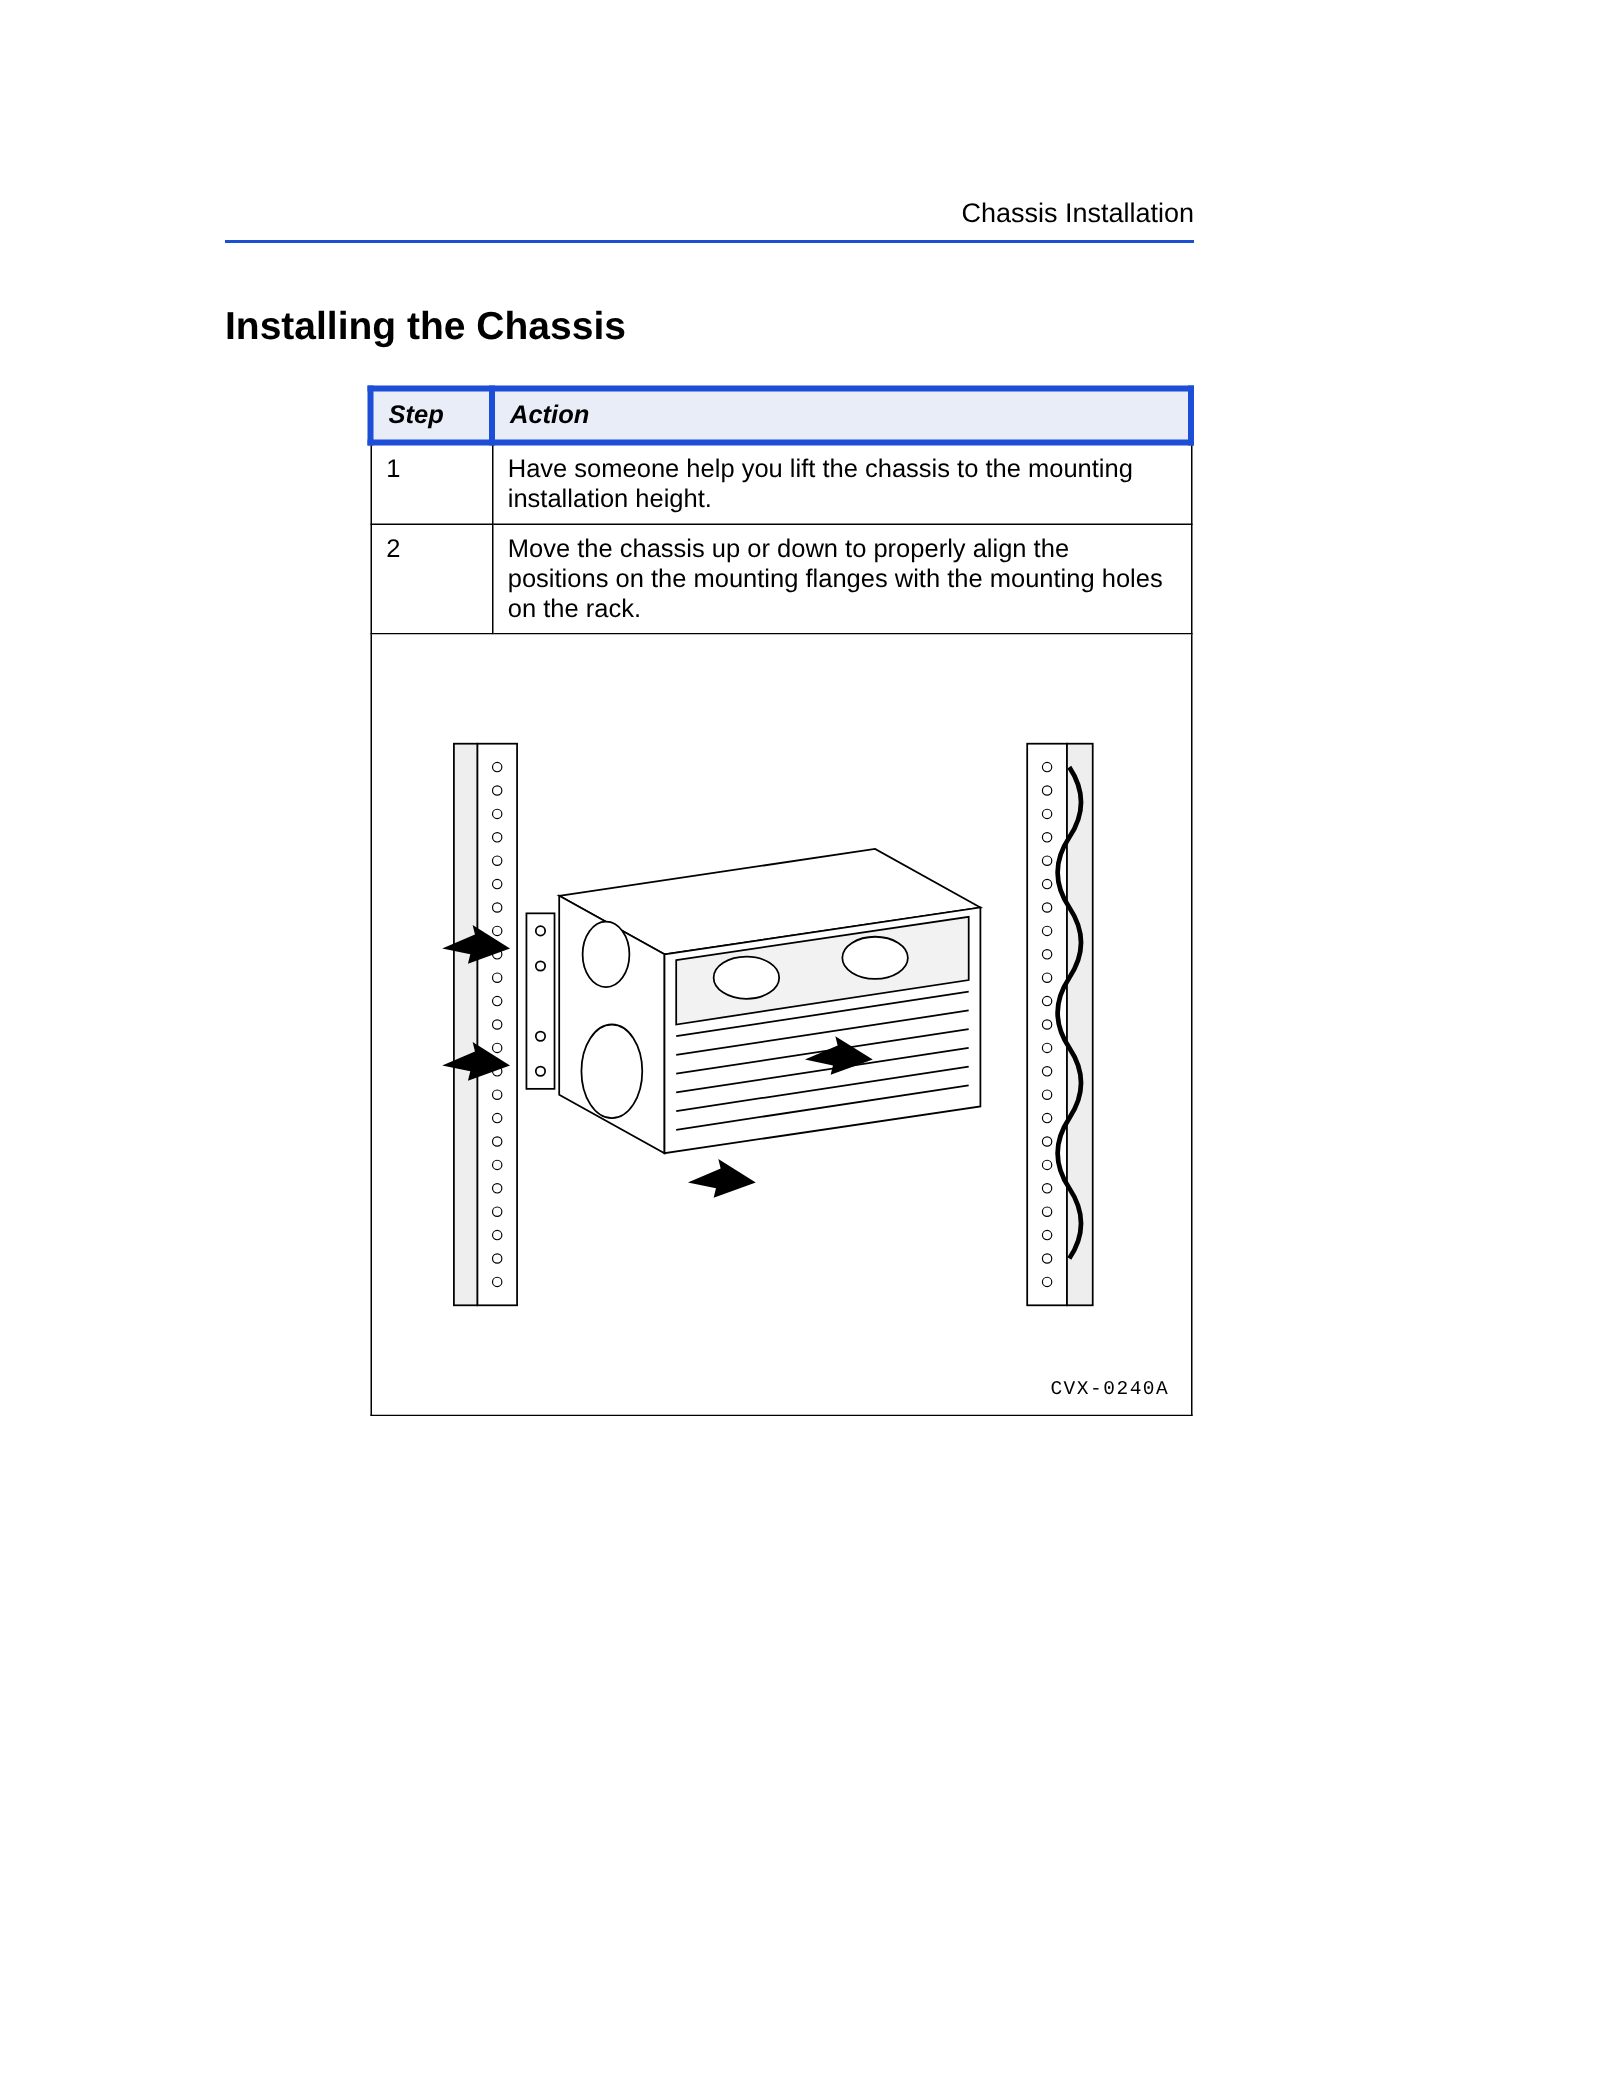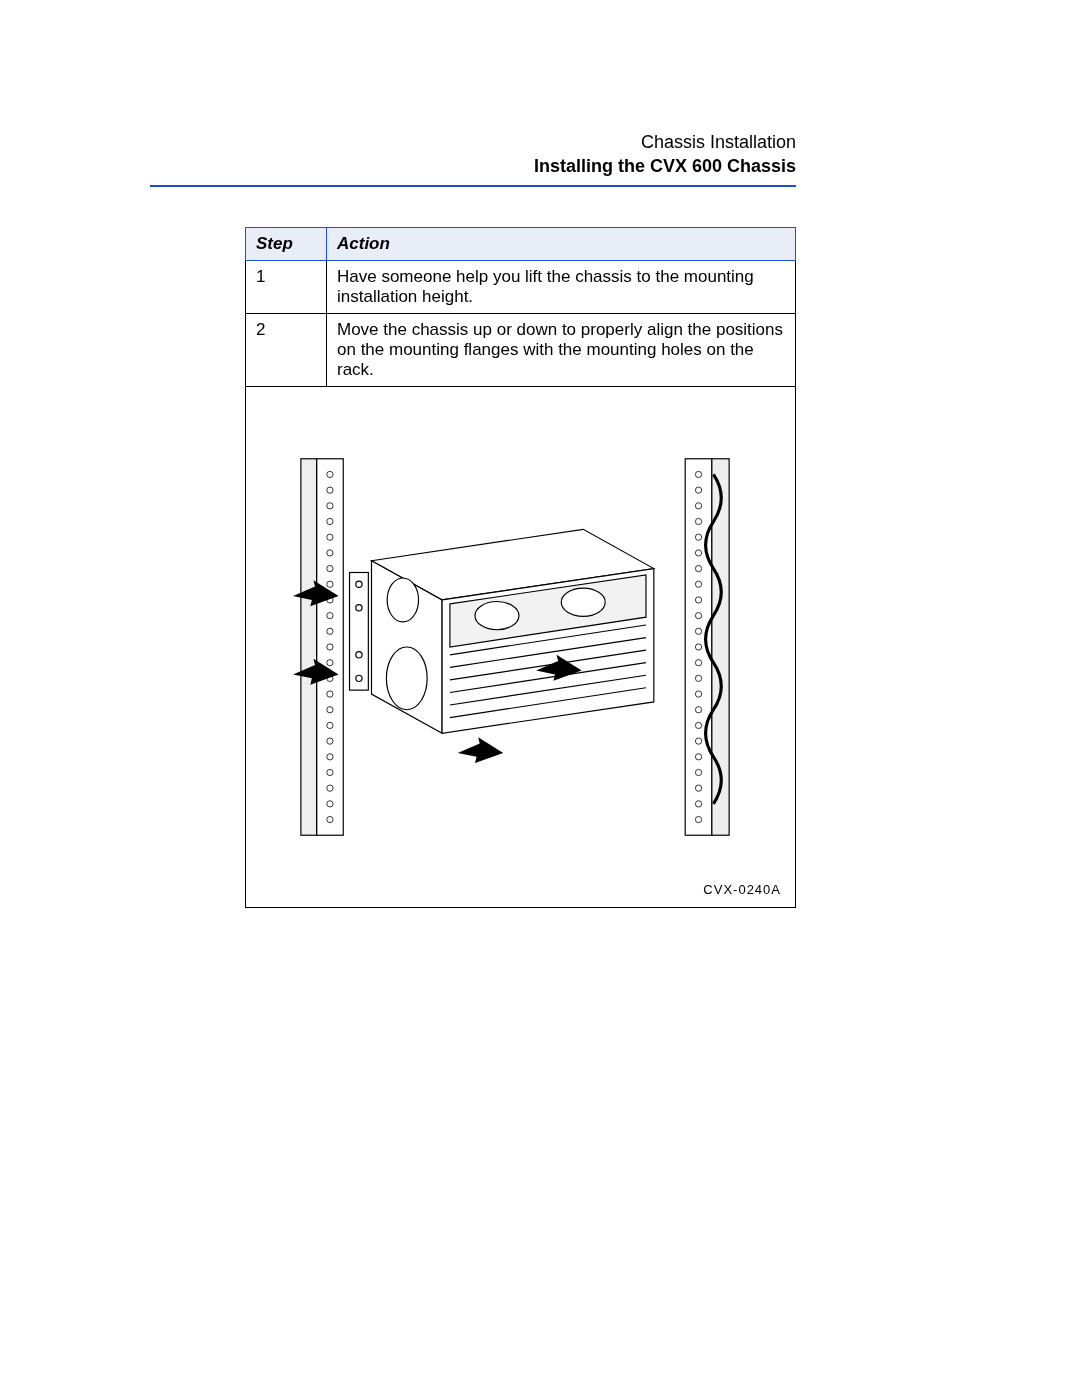--- a/index.html
+++ b/index.html
@@ -49,42 +49,42 @@
     border-collapse: collapse;
     width: 100%;
     font-size: 17px;
   }
   table.steps th {
     background: #e9edf7;
     font-weight: bold;
     font-style: italic;
     text-align: left;
     padding: 6px 10px;
-    border: 1px solid #1d4ed8;
+    border: 4px solid #1d4ed8;
   }
   table.steps td {
     vertical-align: top;
     padding: 6px 10px;
     border: 1px solid #000;
   }
   table.steps td.step-num { width: 60px; }
   .figure-cell {
     padding: 0 !important;
   }
   .figure-box {
     position: relative;
     width: 100%;
     height: 520px;
     background: #fff;
   }
   .figure-label {
     position: absolute;
     right: 14px;
     bottom: 10px;
-    font-family: Liberation Sans, sans-serif;
+    font-family: Liberation Mono, monospace;
     font-size: 13px;
     letter-spacing: 1px;
     margin-top: 20px;
   }
   .continued {
     text-align: right;
     font-style: italic;
     font-size: 17px;
     margin-top: 6px;
   }
@@ -110,24 +110,24 @@
     height: 100%;
   }
 </style>
 </head>
 <body>
 
 <div class="page">
 
   <div class="header-block">
     <div class="header-chapter">Chassis Installation</div>
-    <div class="header-section">Installing the CVX 600 Chassis</div>
   </div>
   <hr class="rule-top">
 
+  <h1 class="title">Installing the Chassis</h1>
 
 
   <div class="steps-wrap">
     <table class="steps">
       <thead>
         <tr>
           <th>Step</th>
           <th>Action</th>
         </tr>
       </thead>

